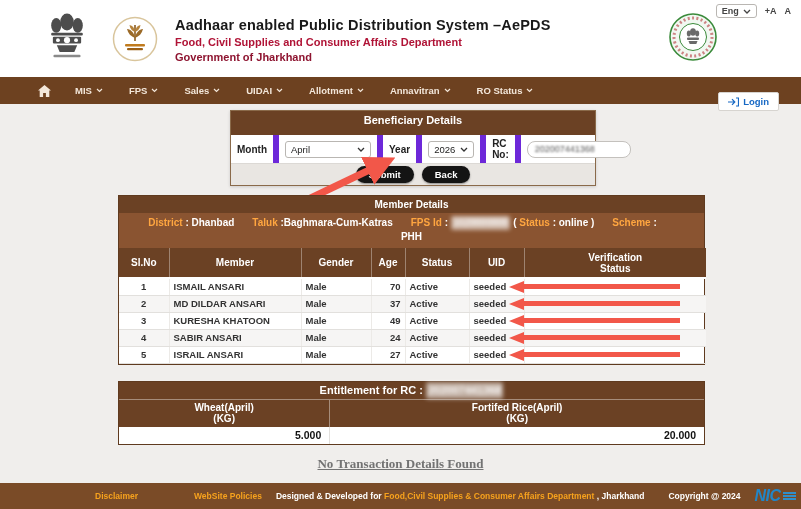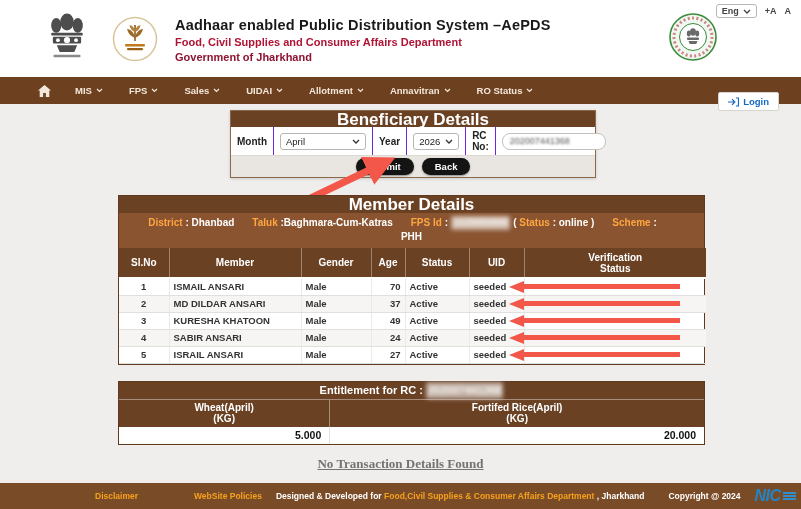--- a/index.html
+++ b/index.html
@@ -27,25 +27,25 @@
   .nav-home { margin-right:24px; display:flex; align-items:center; cursor:pointer; }
   .nav-item { color:#f3e7da; font-size:9.5px; font-weight:bold; margin-right:26px;
               display:flex; align-items:center; gap:4px; cursor:pointer; }
   .login-btn { position:absolute; right:22px; top:15px; height:19px; background:#ffffff;
                border:1px solid #d7d4d0; border-radius:2px; display:flex; align-items:center;
                gap:4px; padding:0 9px; color:#1668c4; font-size:9.5px; font-weight:bold; cursor:pointer; }
 
   
   .bform { position:absolute; left:230px; top:110px; width:366px; border:1px solid #8a6a4a;
            background:#fff; box-shadow:0 1px 3px rgba(0,0,0,.15); }
-  .bform-title { height:16px; background:#6b4124; color:#fff; font-size:17px; font-weight:bold;
+  .bform-title { height:24px; background:#6b4124; color:#fff; font-size:11px; font-weight:bold;
                  text-align:center; line-height:18px; }
   .bform-row { display:flex; align-items:center; height:28px; background:#fff; }
   .fcell { display:flex; align-items:center; justify-content:center; height:100%;
-           border-right:1px solid #6d28d9; padding:0 6px; }
+           border-right:6px solid #6d28d9; padding:0 6px; }
   .fcell:last-child { border-right:none; }
   .flabel { font-size:10px; font-weight:bold; color:#222; }
   .fselect { border:1px solid #b9b6b2; border-radius:3px; background:#fff; height:17px;
              display:flex; align-items:center; justify-content:space-between; padding:0 5px;
              font-size:9.5px; color:#222; cursor:pointer; }
   .fselect.month { width:86px;text-align:center; }
   .fselect.year { width:46px; }
   .finput { border:1px solid #c4c1bd; border-radius:8px; background:#fff; height:17px; width:104px;
             font-size:9px; color:#555; padding:0 7px; display:flex; align-items:center; }
   .blur1 { filter:blur(1.3px); }
@@ -53,21 +53,21 @@
                   display:flex; align-items:center; justify-content:center; gap:8px; }
   .pill-btn { background:#141414; color:#fff; border:none; border-radius:10px; font-size:9.5px;
               font-weight:bold; padding:3px 13px; cursor:pointer;
               font-family:"Liberation Sans",sans-serif; box-shadow:0 1px 2px rgba(0,0,0,.4); }
 
   .form-arrow { position:absolute; left:282px; top:150px; pointer-events:none; }
 
   
   .member { position:absolute; left:118px; top:195px; width:587px; border:1px solid #5f3a1f;
             background:#fff; }
-  .member-title { height:17px; background:#6b4124; color:#fff; font-size:17px; font-weight:bold;
+  .member-title { height:17px; background:#6b4124; color:#fff; font-size:10px; font-weight:bold;
                   text-align:center; line-height:17px; }
   .member-info { background:#8a5431; color:#fff; font-size:10px; font-weight:bold;
                  text-align:center; padding:3px 8px 4px; line-height:14px; }
   .ilabel { color:#ffa640; }
   .igroup { margin-right:18px; white-space:nowrap; }
   .igroup:last-of-type { margin-right:0; }
   .redact { display:inline-block; color:#fff; background:rgba(255,255,255,.55); border-radius:2px;
             filter:blur(2px); padding:0 2px; }
   table.mtable { width:100%; border-collapse:collapse; table-layout:fixed; }
   .mtable th { background:#6b4124; color:#fff; font-size:10px; font-weight:bold; height:30px;

